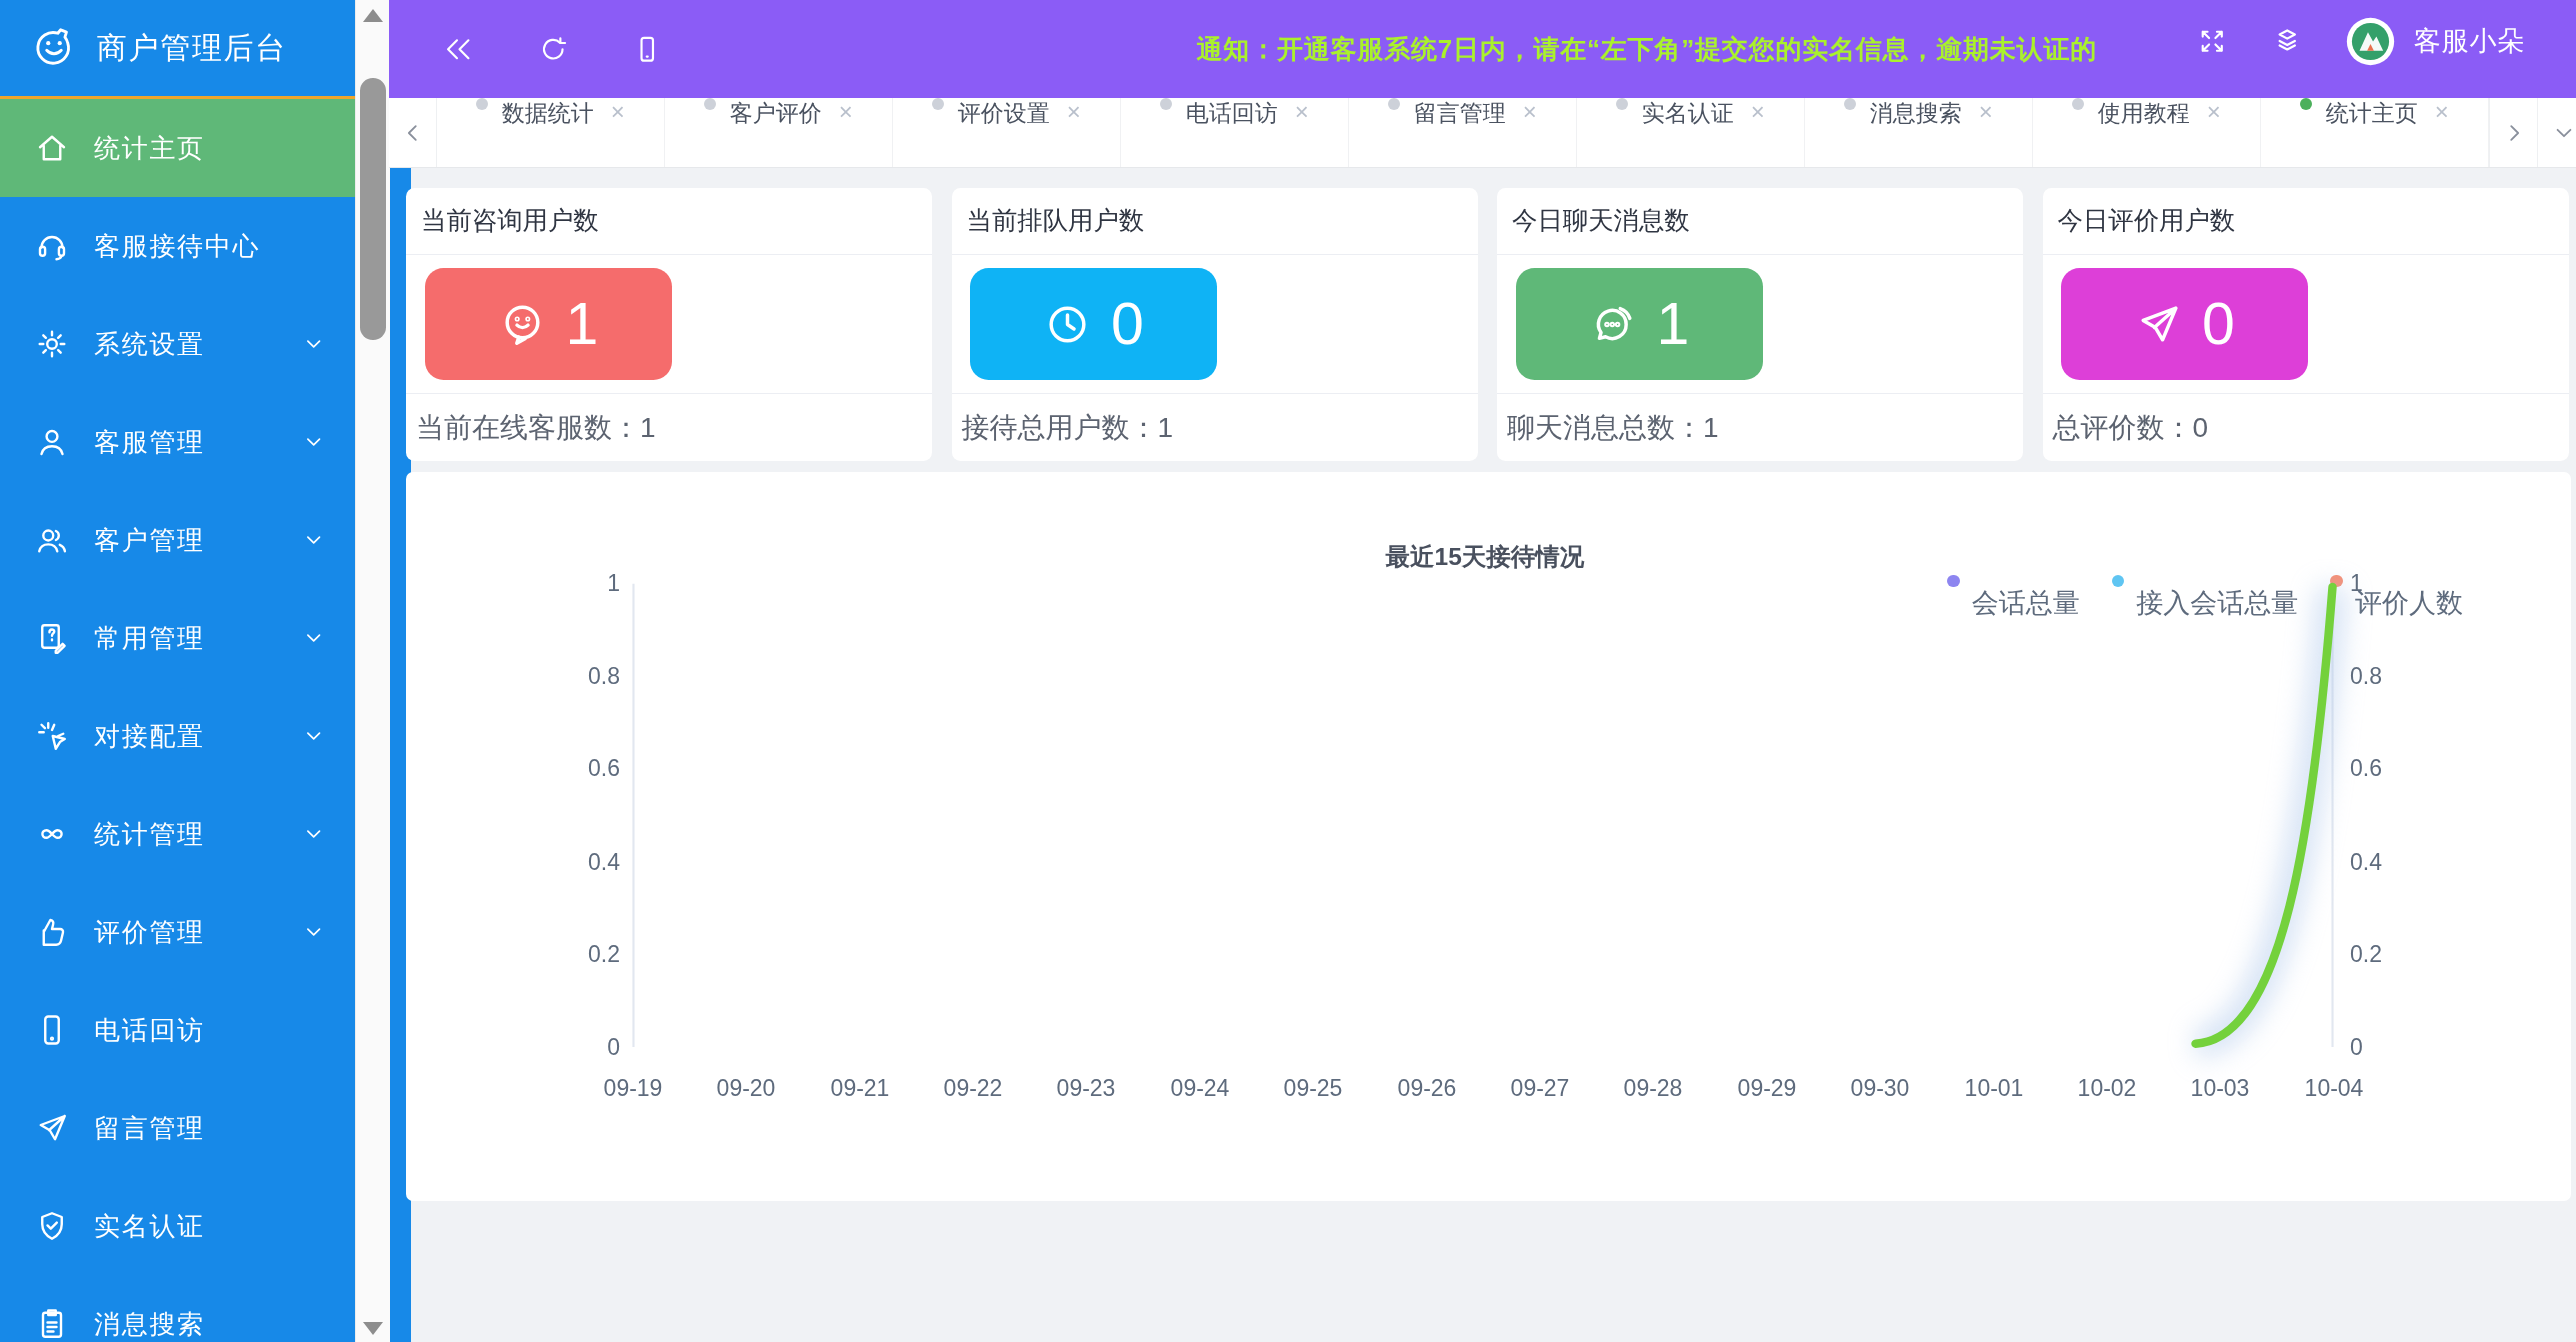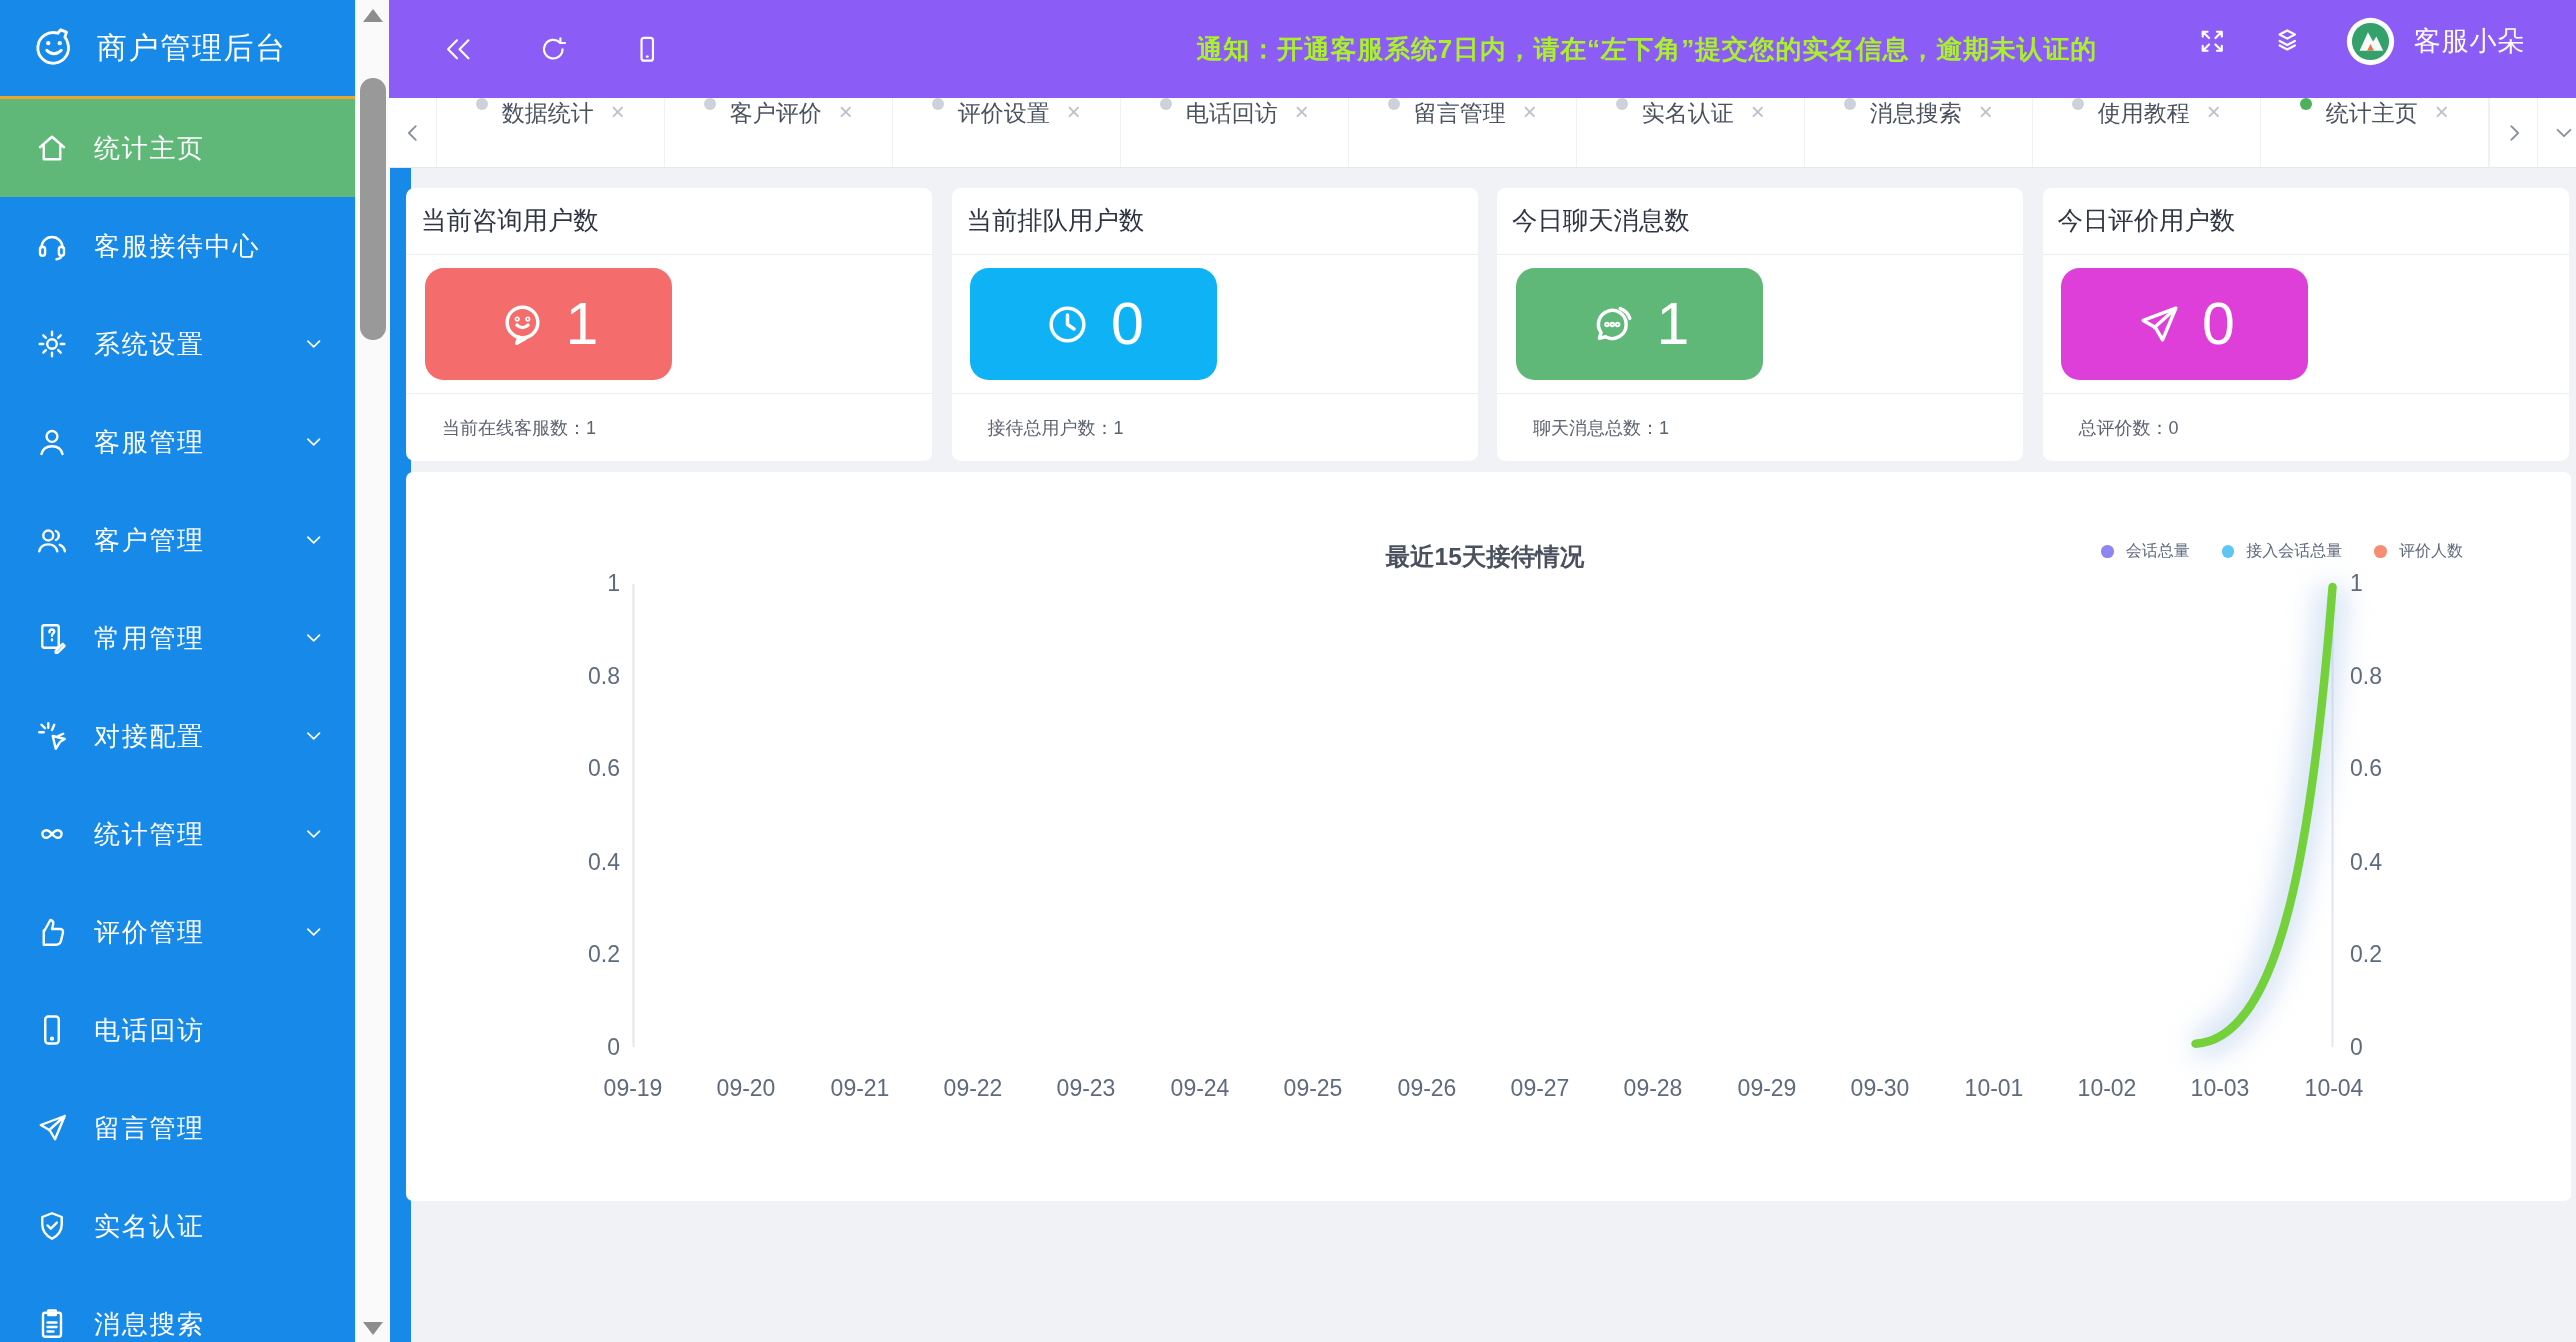--- a/index.html
+++ b/index.html
@@ -51,31 +51,31 @@
   
   .cards{position:absolute;left:406px;top:188px;width:2165px;display:flex;gap:19.5px;}
   .card{width:526px;height:273px;background:#fff;border-radius:8.5px;box-sizing:border-box;flex:0 0 auto;}
   .card-h{height:66px;display:flex;align-items:center;padding-left:15px;border-bottom:0.8px solid #eceef3;}
   .card-title{font-size:25.4px;color:#2f3542;}
   .card-b{height:138px;display:flex;align-items:center;padding-left:18.6px;border-bottom:0.8px solid #eceef3;}
   .badge{width:247px;height:112px;border-radius:18.6px;display:flex;align-items:center;justify-content:center;gap:18.6px;color:#fff;}
   .badge svg{width:49px;height:49px;}
   .badge path,.badge circle,.badge rect{fill:none;stroke:#fff;stroke-width:1.7;stroke-linecap:round;stroke-linejoin:round;}
   .badge .num{font-size:59px;}
-  .card-f{height:68px;display:flex;align-items:center;padding-left:36px;font-size:18px;color:#5c6370;}
+  .card-f{height:68px;display:flex;align-items:center;padding-left:10px;font-size:28px;color:#5c6370;}
   .bg-red{background:#f56c6c;} .bg-blue{background:#0fb3f5;} .bg-green{background:#5fb878;} .bg-magenta{background:#dd3fd8;}
 
   
   .chart-card{position:absolute;left:406px;top:472px;width:2165px;height:729px;background:#fff;border-radius:7px;}
   .chart-title{position:absolute;left:1079px;top:68px;transform:translateX(-50%);font-size:24.5px;font-weight:bold;color:#49505e;white-space:nowrap;}
   .legend{position:absolute;right:108px;top:69px;display:flex;gap:32px;align-items:center;}
   .litem{display:flex;align-items:center;gap:12px;cursor:pointer;}
   .ldot{width:12.7px;height:12.7px;border-radius:50%;}
   .ldot.s0{background:#8d85f0;} .ldot.s1{background:#5fc5f2;} .ldot.s2{background:#f78e73;}
-  .llbl{font-size:16px;color:#5e6b7d;}
+  .llbl{font-size:27px;color:#5e6b7d;margin-top:44px;}
   .axis-lbl{position:absolute;font-size:23px;color:#5e6b7d;white-space:nowrap;}
   .ylab{width:68px;text-align:right;}
   .ylab-r{text-align:left;}
   .xlab{transform:translateX(-50%);}
   .chart-svg{position:absolute;left:0;top:0;width:2165px;height:729px;}
 </style>
 </head>
 <body>
 
 <div class="screen">

